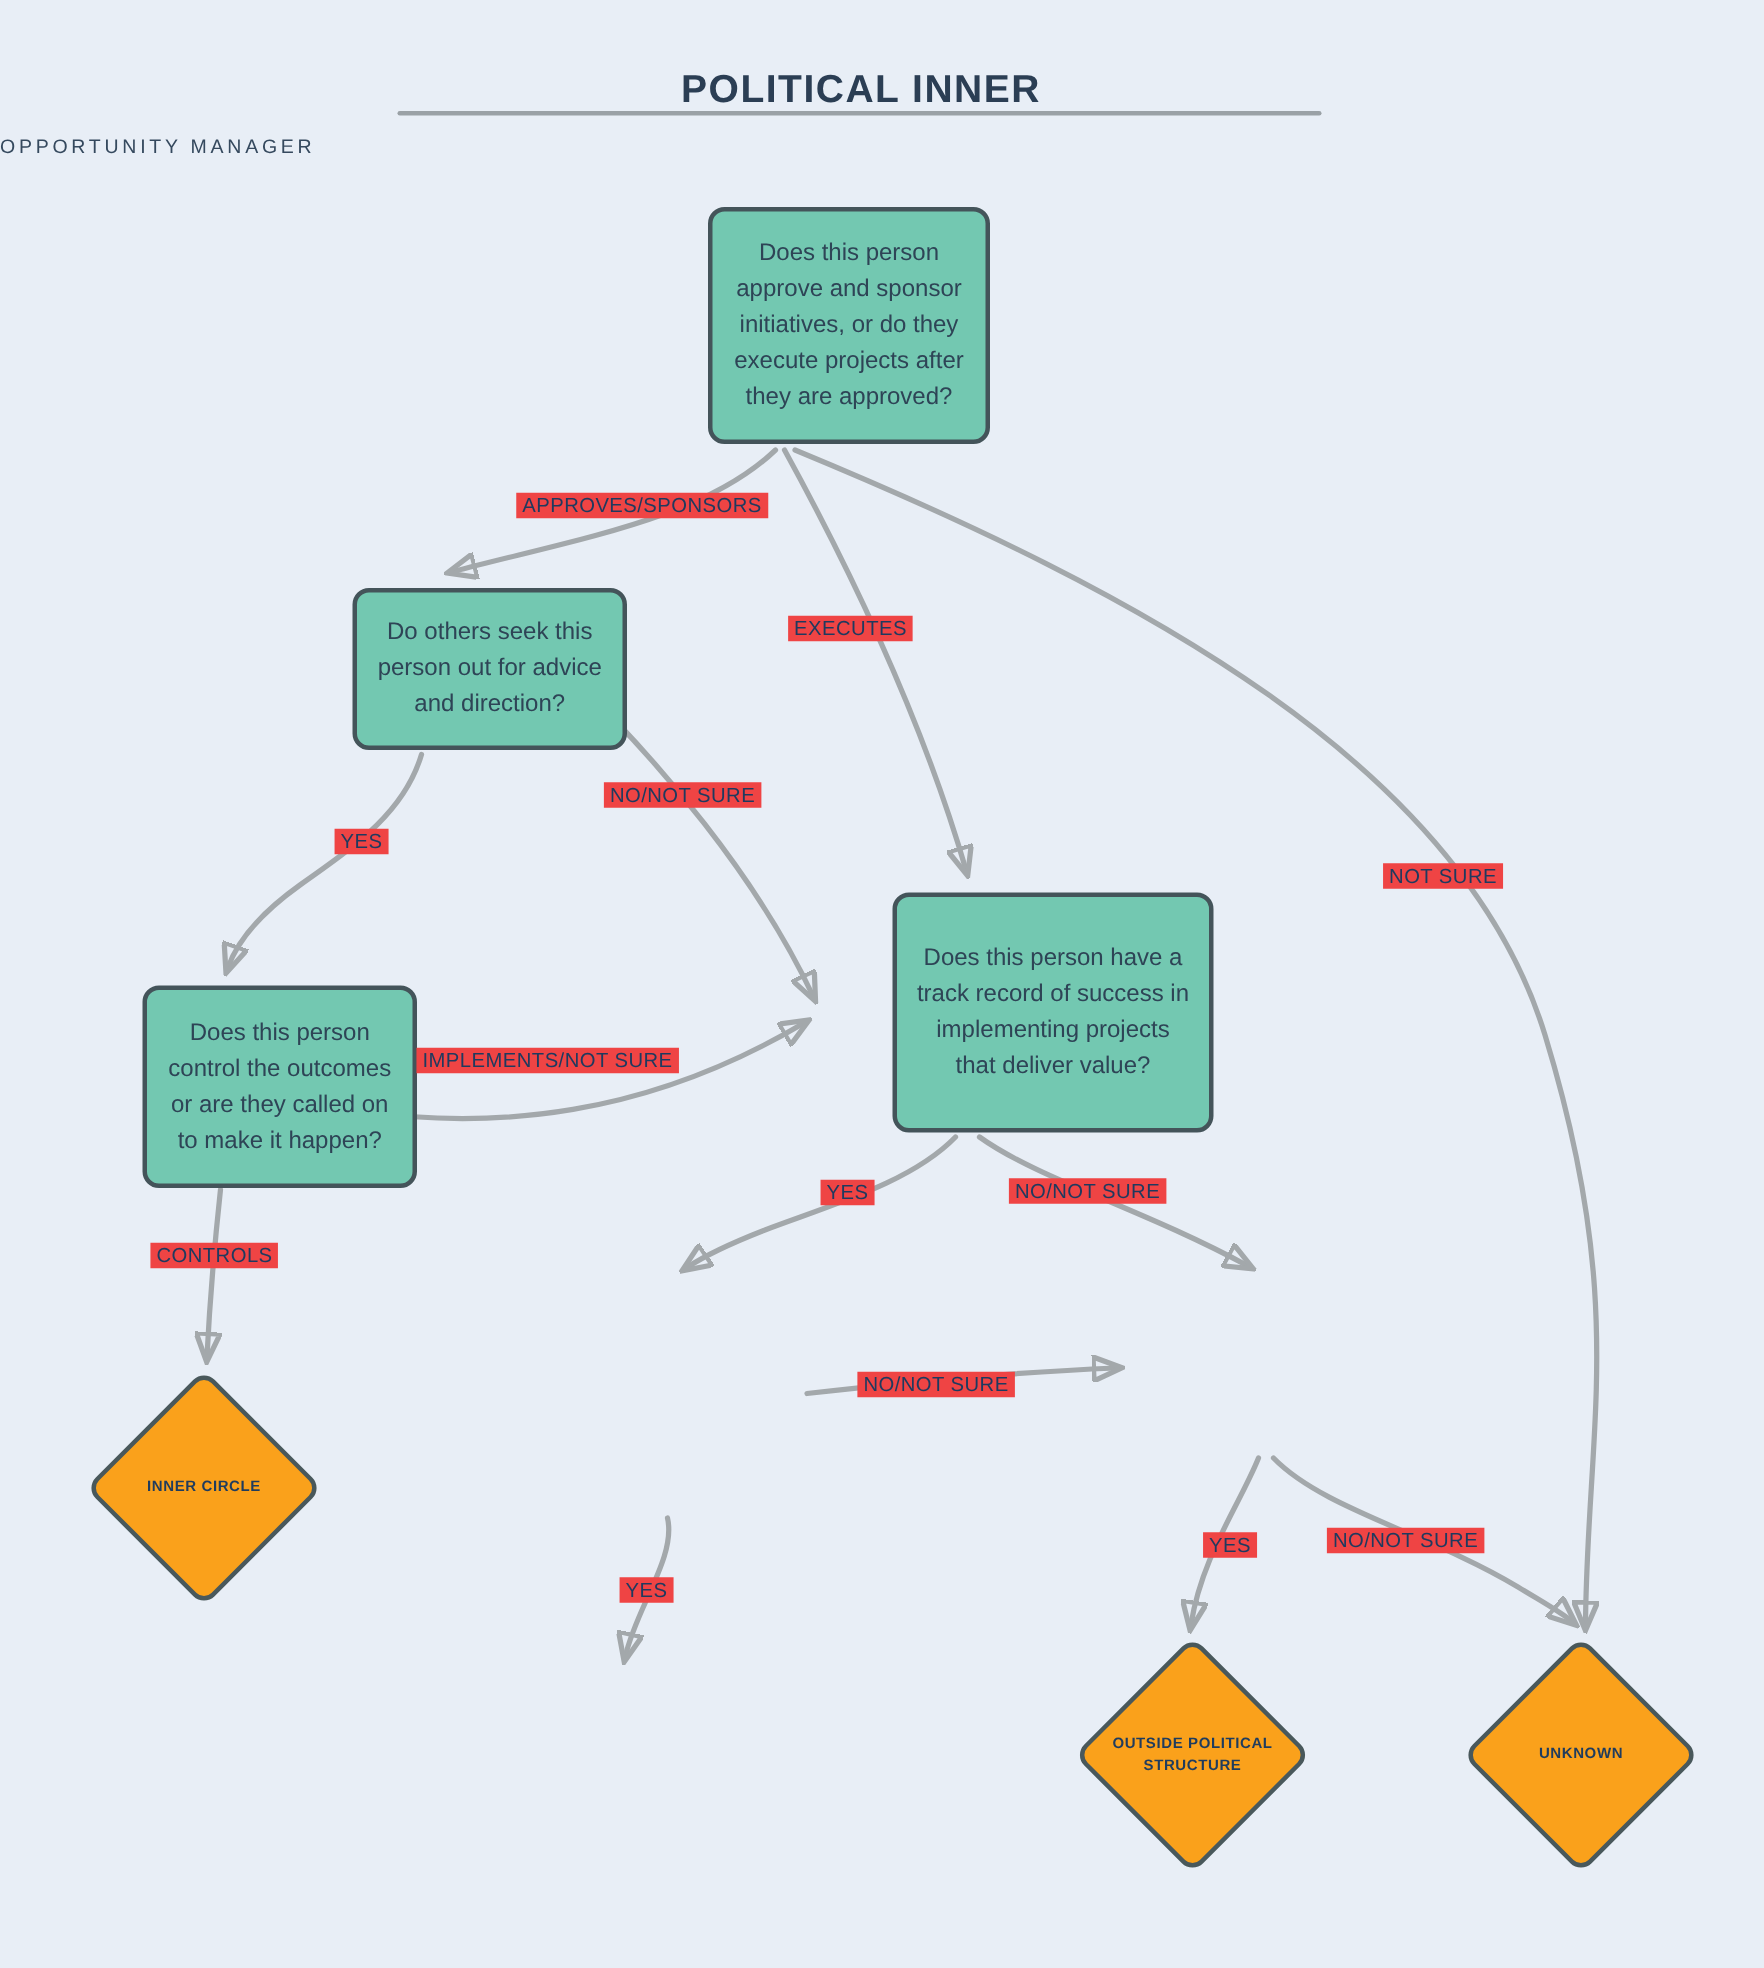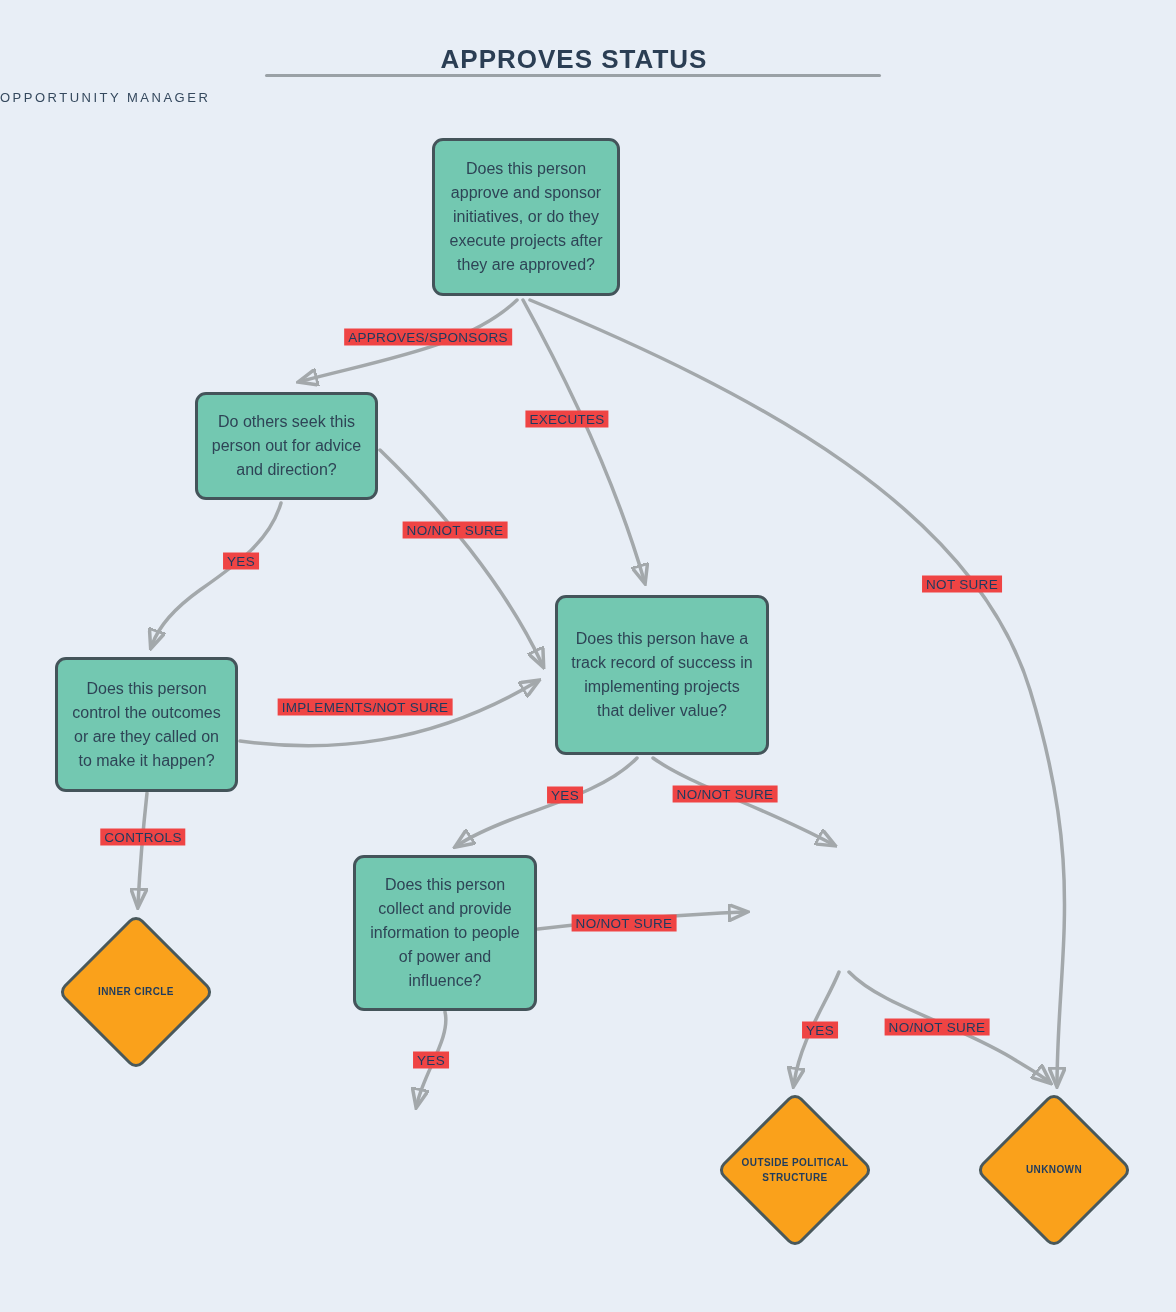--- a/index.html
+++ b/index.html
@@ -36,21 +36,21 @@
   
   .qbox {
     position: absolute; box-sizing: border-box;
     background: #73c8b1;
     border: 3px solid #44545a;
     border-radius: 11px;
     display: flex; align-items: center; justify-content: center;
     text-align: center;
     padding: 8px 12px;
     color: #2e4456;
-    font-size: 16px; line-height: 1.5;
+    font-size: 16px; line-height: 1.5; margin-left: 40px;
   }
 
   
   .result { position: absolute; width: 156px; height: 156px; }
   .dshape {
     position: absolute; left: 50%; top: 50%;
     width: 106px; height: 106px;
     transform: translate(-50%, -50%) rotate(45deg);
     background: #faa11b;
     border: 3.5px solid #49585b;
@@ -72,21 +72,21 @@
     color: #1e3a5f; font-size: 13.5px; font-weight: 400;
     letter-spacing: 0.3px;
     background: #ef4444; padding: 1px 4px;
   }
 </style>
 </head>
 <body>
 
 <div class="canvas">
 
-  <div class="title">APPROVES STATUS</div>
+  <div class="title">POLITICAL INNER</div>
   <div class="title-rule"></div>
   <div class="subtitle">OPPORTUNITY MANAGER</div>
 
   <svg class="edges" viewBox="0 0 1176 1312">
     <defs>
       <marker id="arrow" markerUnits="userSpaceOnUse" markerWidth="22" markerHeight="18" refX="16" refY="9" orient="auto">
         <path d="M1,1 L20,9 L1,17 Z" fill="#a3a8ab" stroke="none"></path>
       </marker>
     </defs>
     <path d="M517,300 C470,345 390,358 302,381" marker-end="url(#arrow)"></path>
@@ -113,23 +113,20 @@
   </div>
 
   <div class="qbox" style="left:55px; top:657px; width:183px; height:135px;">
     <span>Does this person control the outcomes or are they called on to make it happen?</span>
   </div>
 
   <div class="qbox" style="left:555px; top:595px; width:214px; height:160px;">
     <span>Does this person have a track record of success in implementing projects that deliver value?</span>
   </div>
 
-  <div class="qbox" style="left:353px; top:855px; width:184px; height:156px;">
-    <span>Does this person collect and provide information to people of power and influence?</span>
-  </div>
 
 
   <div class="result" style="left:58px; top:914px;">
     <div class="dshape"></div>
     <div class="dlabel">INNER CIRCLE</div>
   </div>
 
 
   <div class="result" style="left:717px; top:1092px;">
     <div class="dshape"></div>

